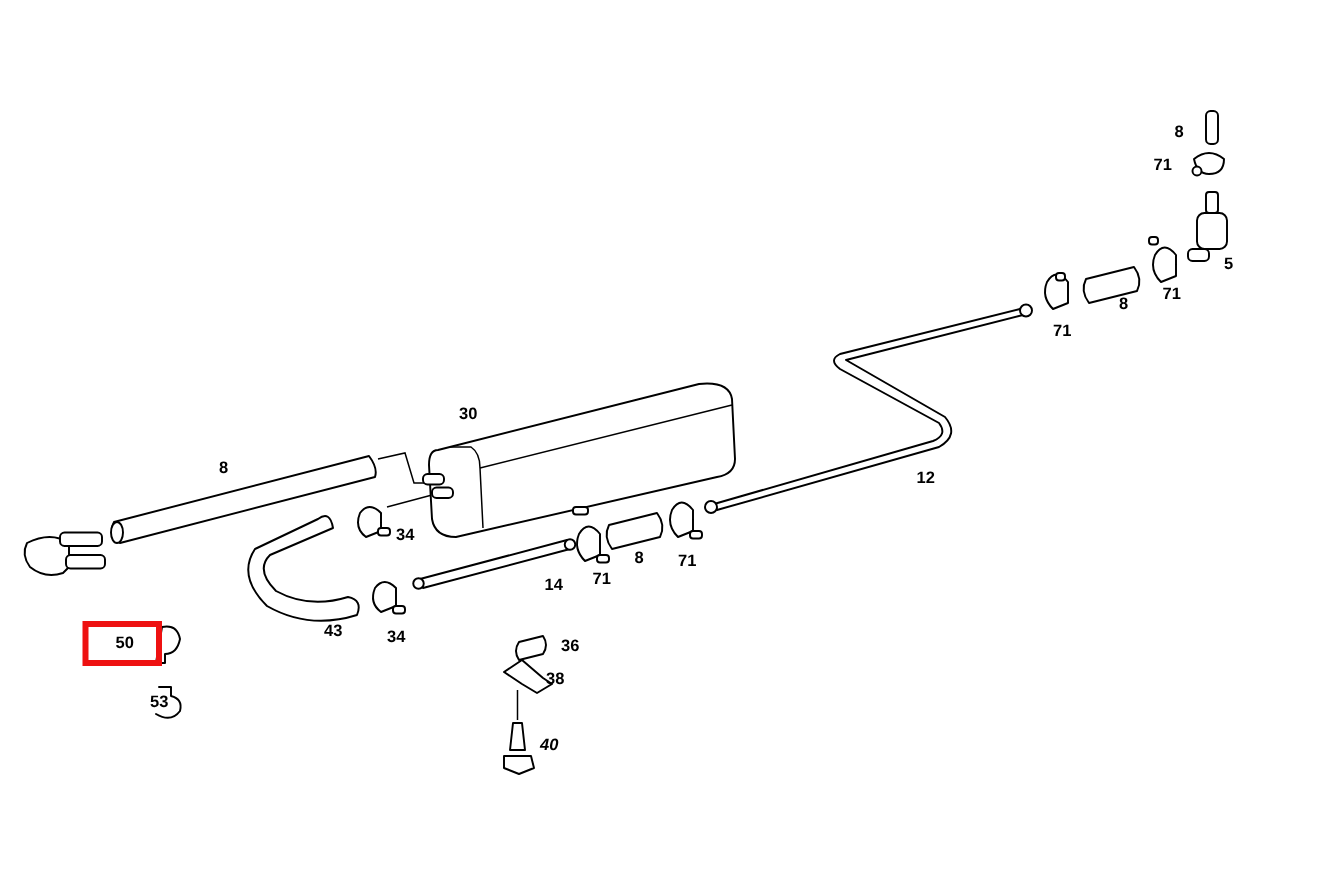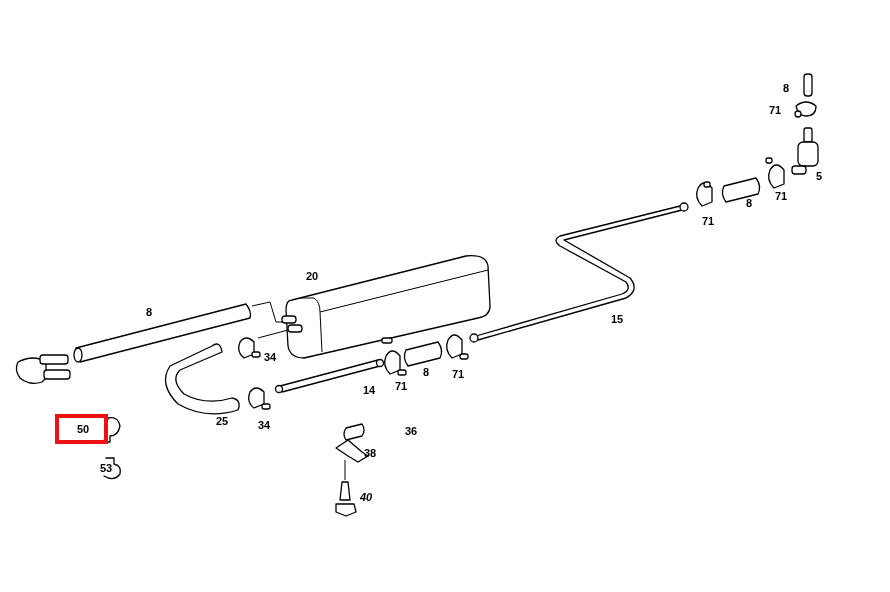--- a/index.html
+++ b/index.html
@@ -118,33 +118,33 @@
       <path class="part" d="M108,418 q10,-2 12,8 q-2,10 -10,10 l0,6 l-6,0 z"></path>
     </g>
     <g>
       <path class="part" d="M106,458 l8,0 l0,6 q8,2 6,10 q-6,8 -16,2"></path>
     </g>
   </svg>
 
   <div class="highlight" style="left:55px;top:414px;width:53px;height:30px;"></div>
 
   <span class="label" style="left:146px;top:306px;">8</span>
-  <span class="label" style="left:306px;top:270px;">20</span>
+  <span class="label" style="left:306px;top:270px;">30</span>
   <span class="label" style="left:264px;top:351px;">34</span>
-  <span class="label" style="left:216px;top:415px;">25</span>
+  <span class="label" style="left:216px;top:415px;">43</span>
   <span class="label" style="left:258px;top:419px;">34</span>
   <span class="label" style="left:326px;top:384px;margin-left:37px;">14</span>
   <span class="label" style="left:395px;top:380px;">71</span>
   <span class="label" style="left:423px;top:366px;">8</span>
   <span class="label" style="left:452px;top:368px;">71</span>
-  <span class="label" style="left:611px;top:313px;">15</span>
+  <span class="label" style="left:611px;top:313px;">12</span>
   <span class="label" style="left:702px;top:215px;">71</span>
   <span class="label" style="left:746px;top:197px;">8</span>
   <span class="label" style="left:775px;top:190px;">71</span>
   <span class="label" style="left:816px;top:170px;">5</span>
   <span class="label" style="left:769px;top:104px;">71</span>
   <span class="label" style="left:783px;top:82px;">8</span>
-  <span class="label" style="left:374px;top:425px;margin-left:31px;">36</span>
+  <span class="label" style="left:374px;top:425px;">36</span>
   <span class="label" style="left:364px;top:447px;">38</span>
   <span class="label" style="left:360px;top:491px;font-style:italic;">40</span>
   <span class="label" style="left:77px;top:423px;">50</span>
   <span class="label" style="left:80px;top:462px;padding-left:20px;">53</span>
 </div>
 
 </body></html>

